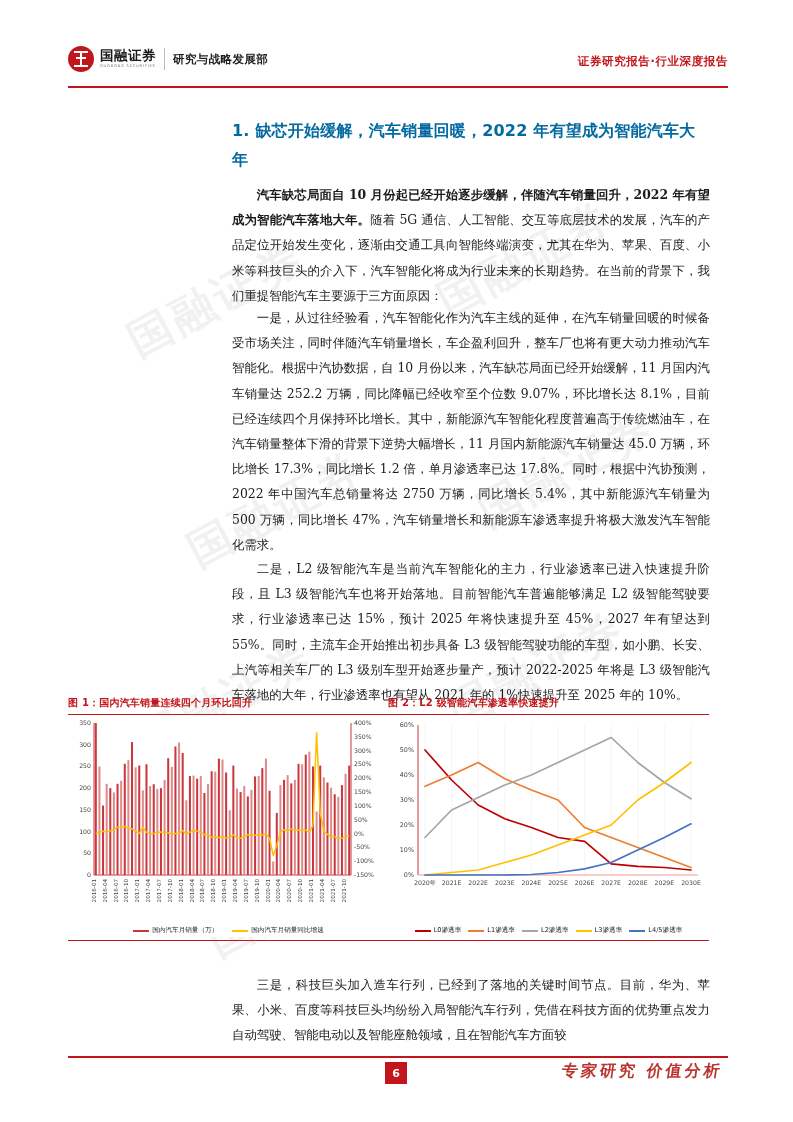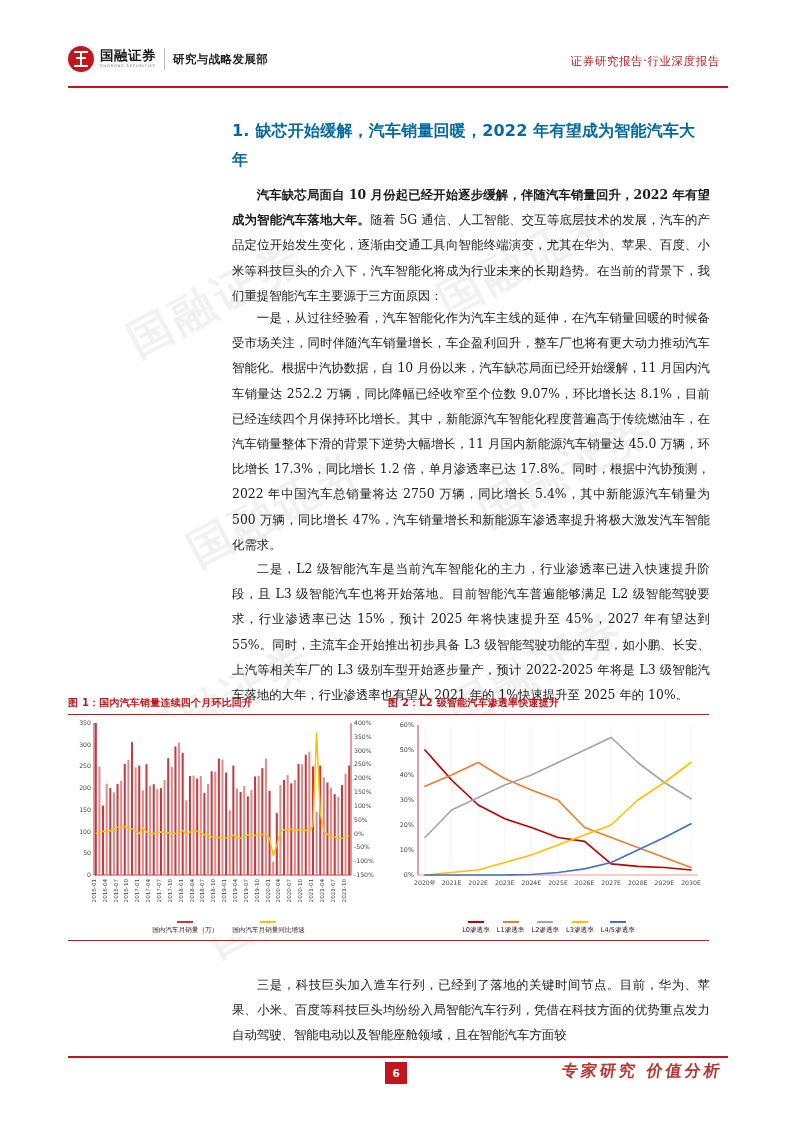--- a/index.html
+++ b/index.html
@@ -20,21 +20,21 @@
   .logo-mark:before{content:"";position:absolute;left:6px;top:5px;width:14px;height:2px;background:#fff;}
   .logo-mark:after{content:"";position:absolute;left:6px;top:19px;width:14px;height:2px;background:#fff;}
   .logo-mark .bar-mid{position:absolute;left:12px;top:7px;width:2px;height:12px;background:#fff;}
   .logo-mark .bar-cross{position:absolute;left:8px;top:11px;width:10px;height:2px;background:#fff;}
   .logo-text{display:flex;flex-direction:column;line-height:1;}
   .logo-cn{font-size:13.5px;font-weight:bold;color:#1a1a1a;letter-spacing:.5px;}
   .logo-en{font-size:3.6px;color:#6b6b6b;letter-spacing:.8px;margin-top:3px;
            transform:scale(1.0);transform-origin:left top;}
   .logo-div{width:1px;height:22px;background:#bdbdbd;margin:0 8px;}
   .dept{font-size:11.5px;font-weight:bold;color:#222;letter-spacing:.4px;}
-  .header-right{position:absolute;right:8px;top:10px;font-size:11.5px;font-weight:normal;
+  .header-right{position:absolute;right:0;top:10px;font-size:11.5px;font-weight:bold;
                 color:#c3161c;letter-spacing:.6px;}
   .header-rule{position:absolute;left:68px;top:86px;width:660px;height:2px;background:#c3161c;}
 
   
   .wm{position:absolute;left:0;top:0;width:793px;height:1122px;pointer-events:none;}
   .wm span{position:absolute;color:rgba(120,120,120,.10);font-size:44px;font-weight:bold;
            transform:rotate(-28deg);white-space:nowrap;letter-spacing:4px;}
 
   
   .sec-title{position:absolute;left:232px;top:116px;width:476px;color:#0369a1;
@@ -57,21 +57,21 @@
   .fig.left{left:68px;}
   .fig.right{left:388px;}
   .fig-cap{font-size:10px;font-weight:bold;color:#c3161c;padding-bottom:4px;letter-spacing:.2px;}
   .fig-rule{height:1.4px;background:#c3161c;}
   .fig-box{height:222px;position:relative;background:#fff;}
   .fig-src{font-size:8.6px;color:#222;font-weight:bold;margin-top:2px;letter-spacing:.1px;}
   .fig-srcline{height:1px;background:#c3161c;margin-top:3px;}
 
   .legend{position:absolute;bottom:2px;left:0;width:100%;display:flex;
           justify-content:center;gap:14px;align-items:center;}
-  .legend .item{display:flex;align-items:center;gap:3px;font-size:6.6px;color:#222;flex-direction:column;}
+  .legend .item{display:flex;align-items:center;gap:3px;font-size:6.6px;color:#222;}
   .legend .sw{width:16px;height:2.6px;display:block;}
 
   
   .footer-rule{position:absolute;left:68px;top:1056px;width:660px;height:1.6px;background:#c3161c;}
   .pagenum{position:absolute;left:385px;top:1062px;width:22px;height:22px;background:#c3161c;
            color:#fff;font-size:11px;font-weight:bold;display:flex;align-items:center;
            justify-content:center;}
   .slogan{position:absolute;right:70px;top:1061px;font-size:16px;color:#b5241f;
           font-weight:bold;letter-spacing:3px;transform:skewX(-8deg);
           font-family:"DejaVu Serif","Liberation Serif",serif;opacity:.92;}

